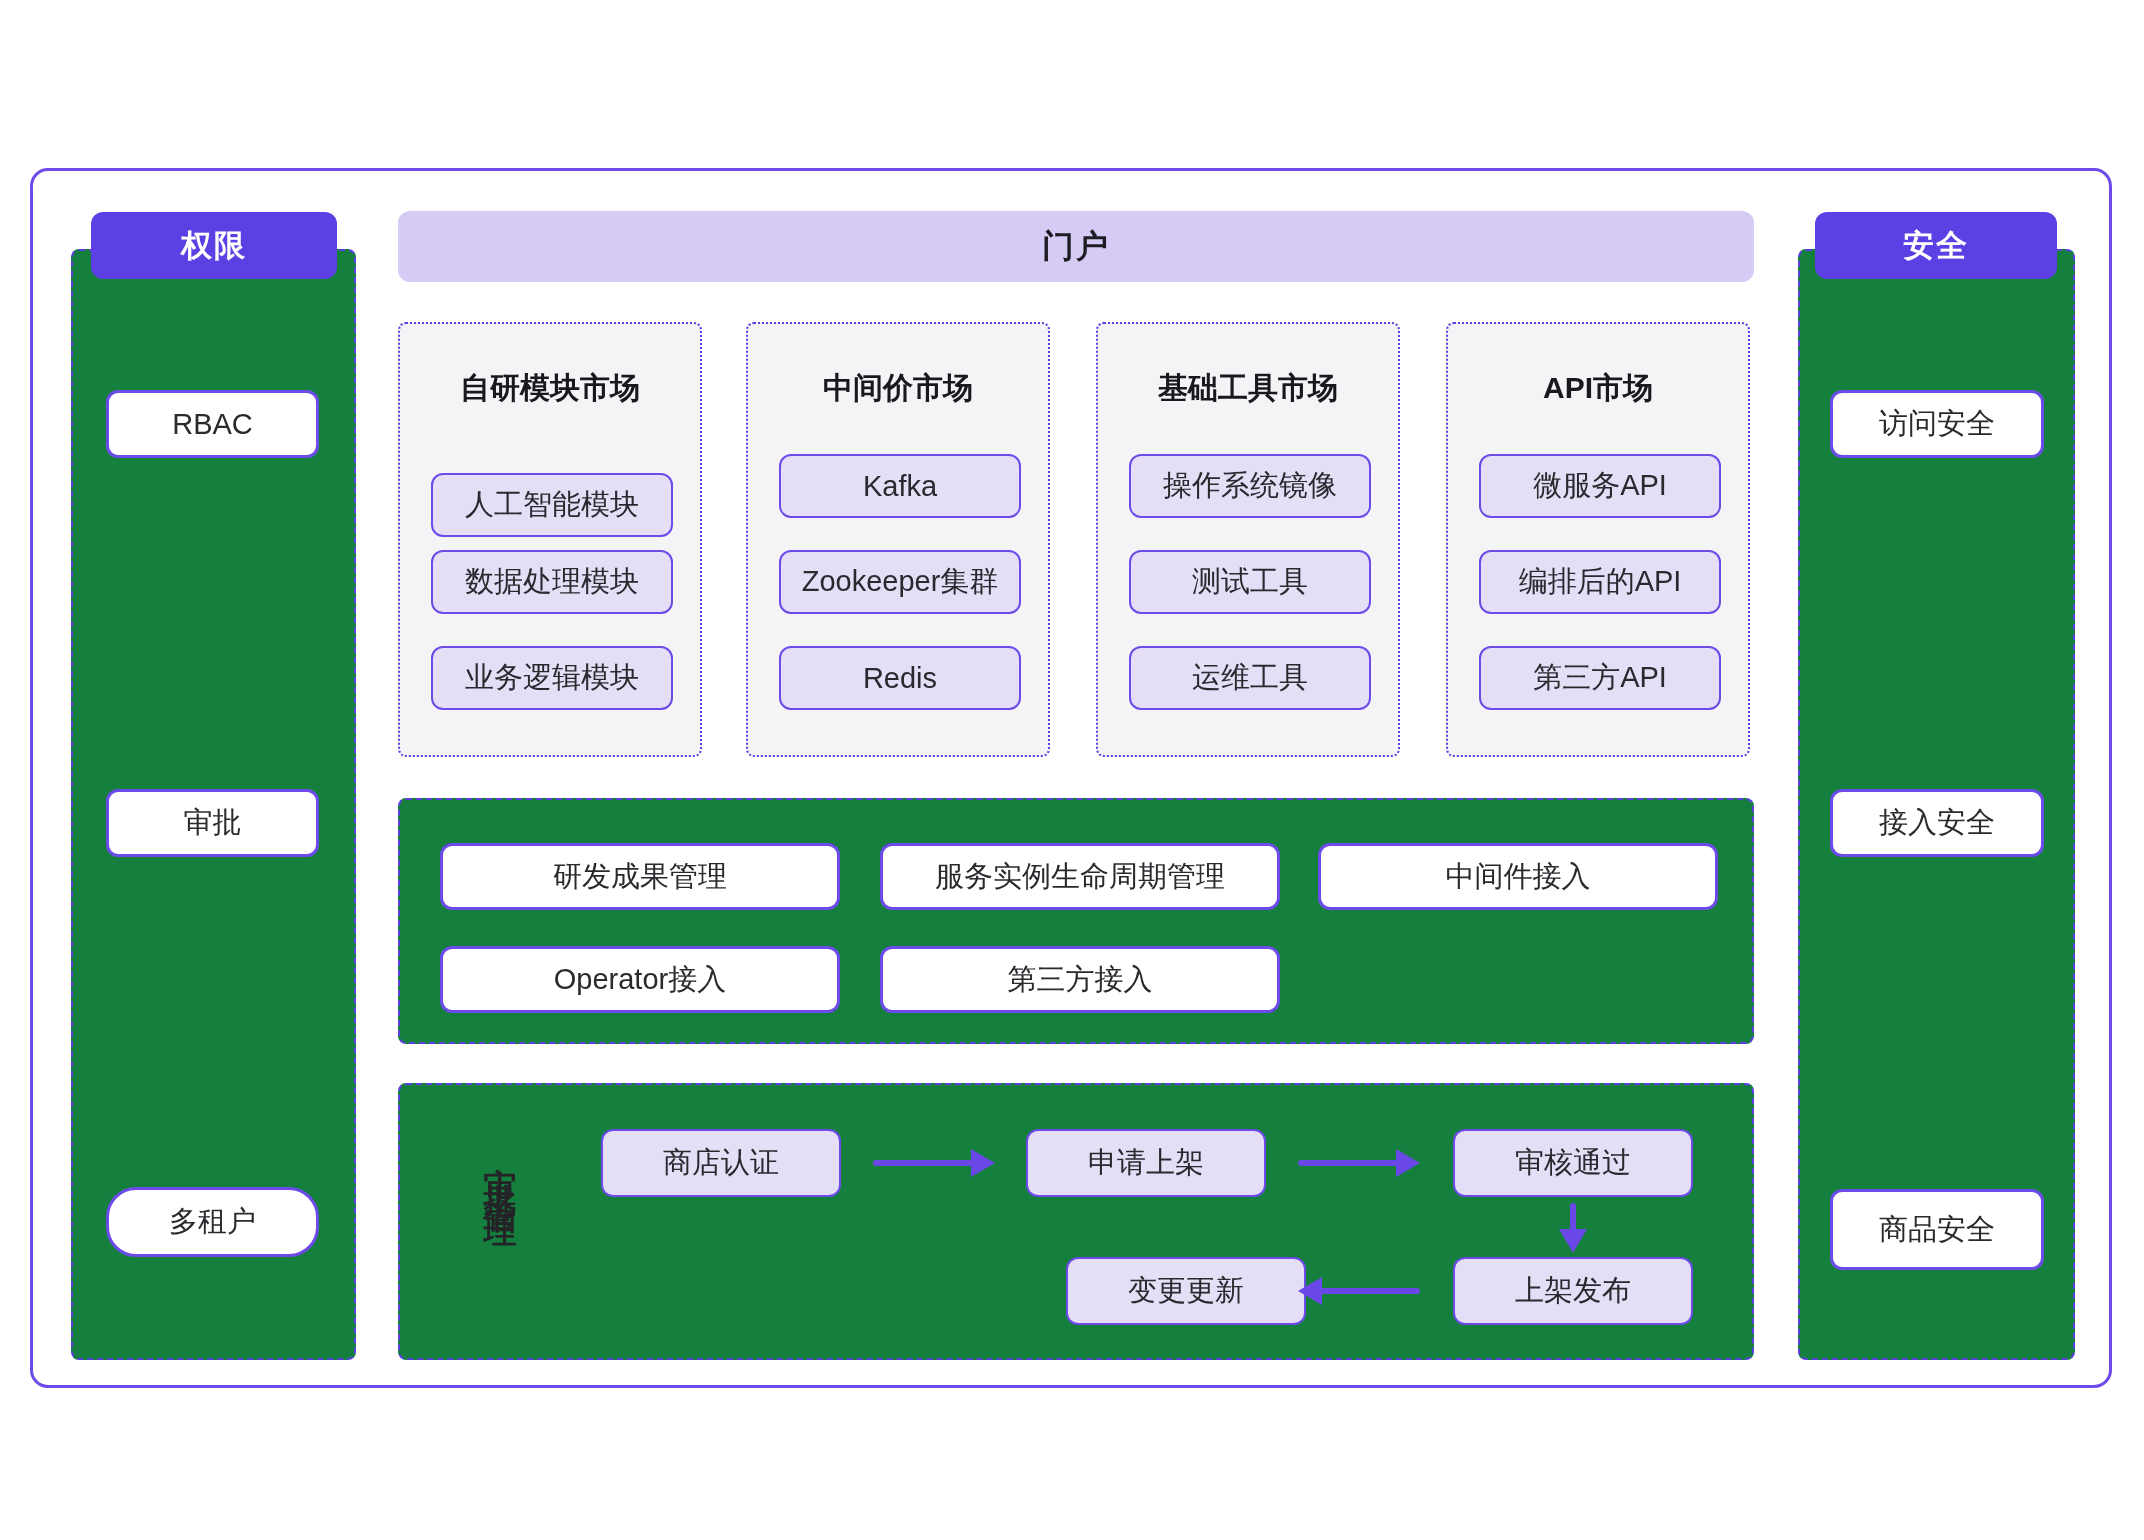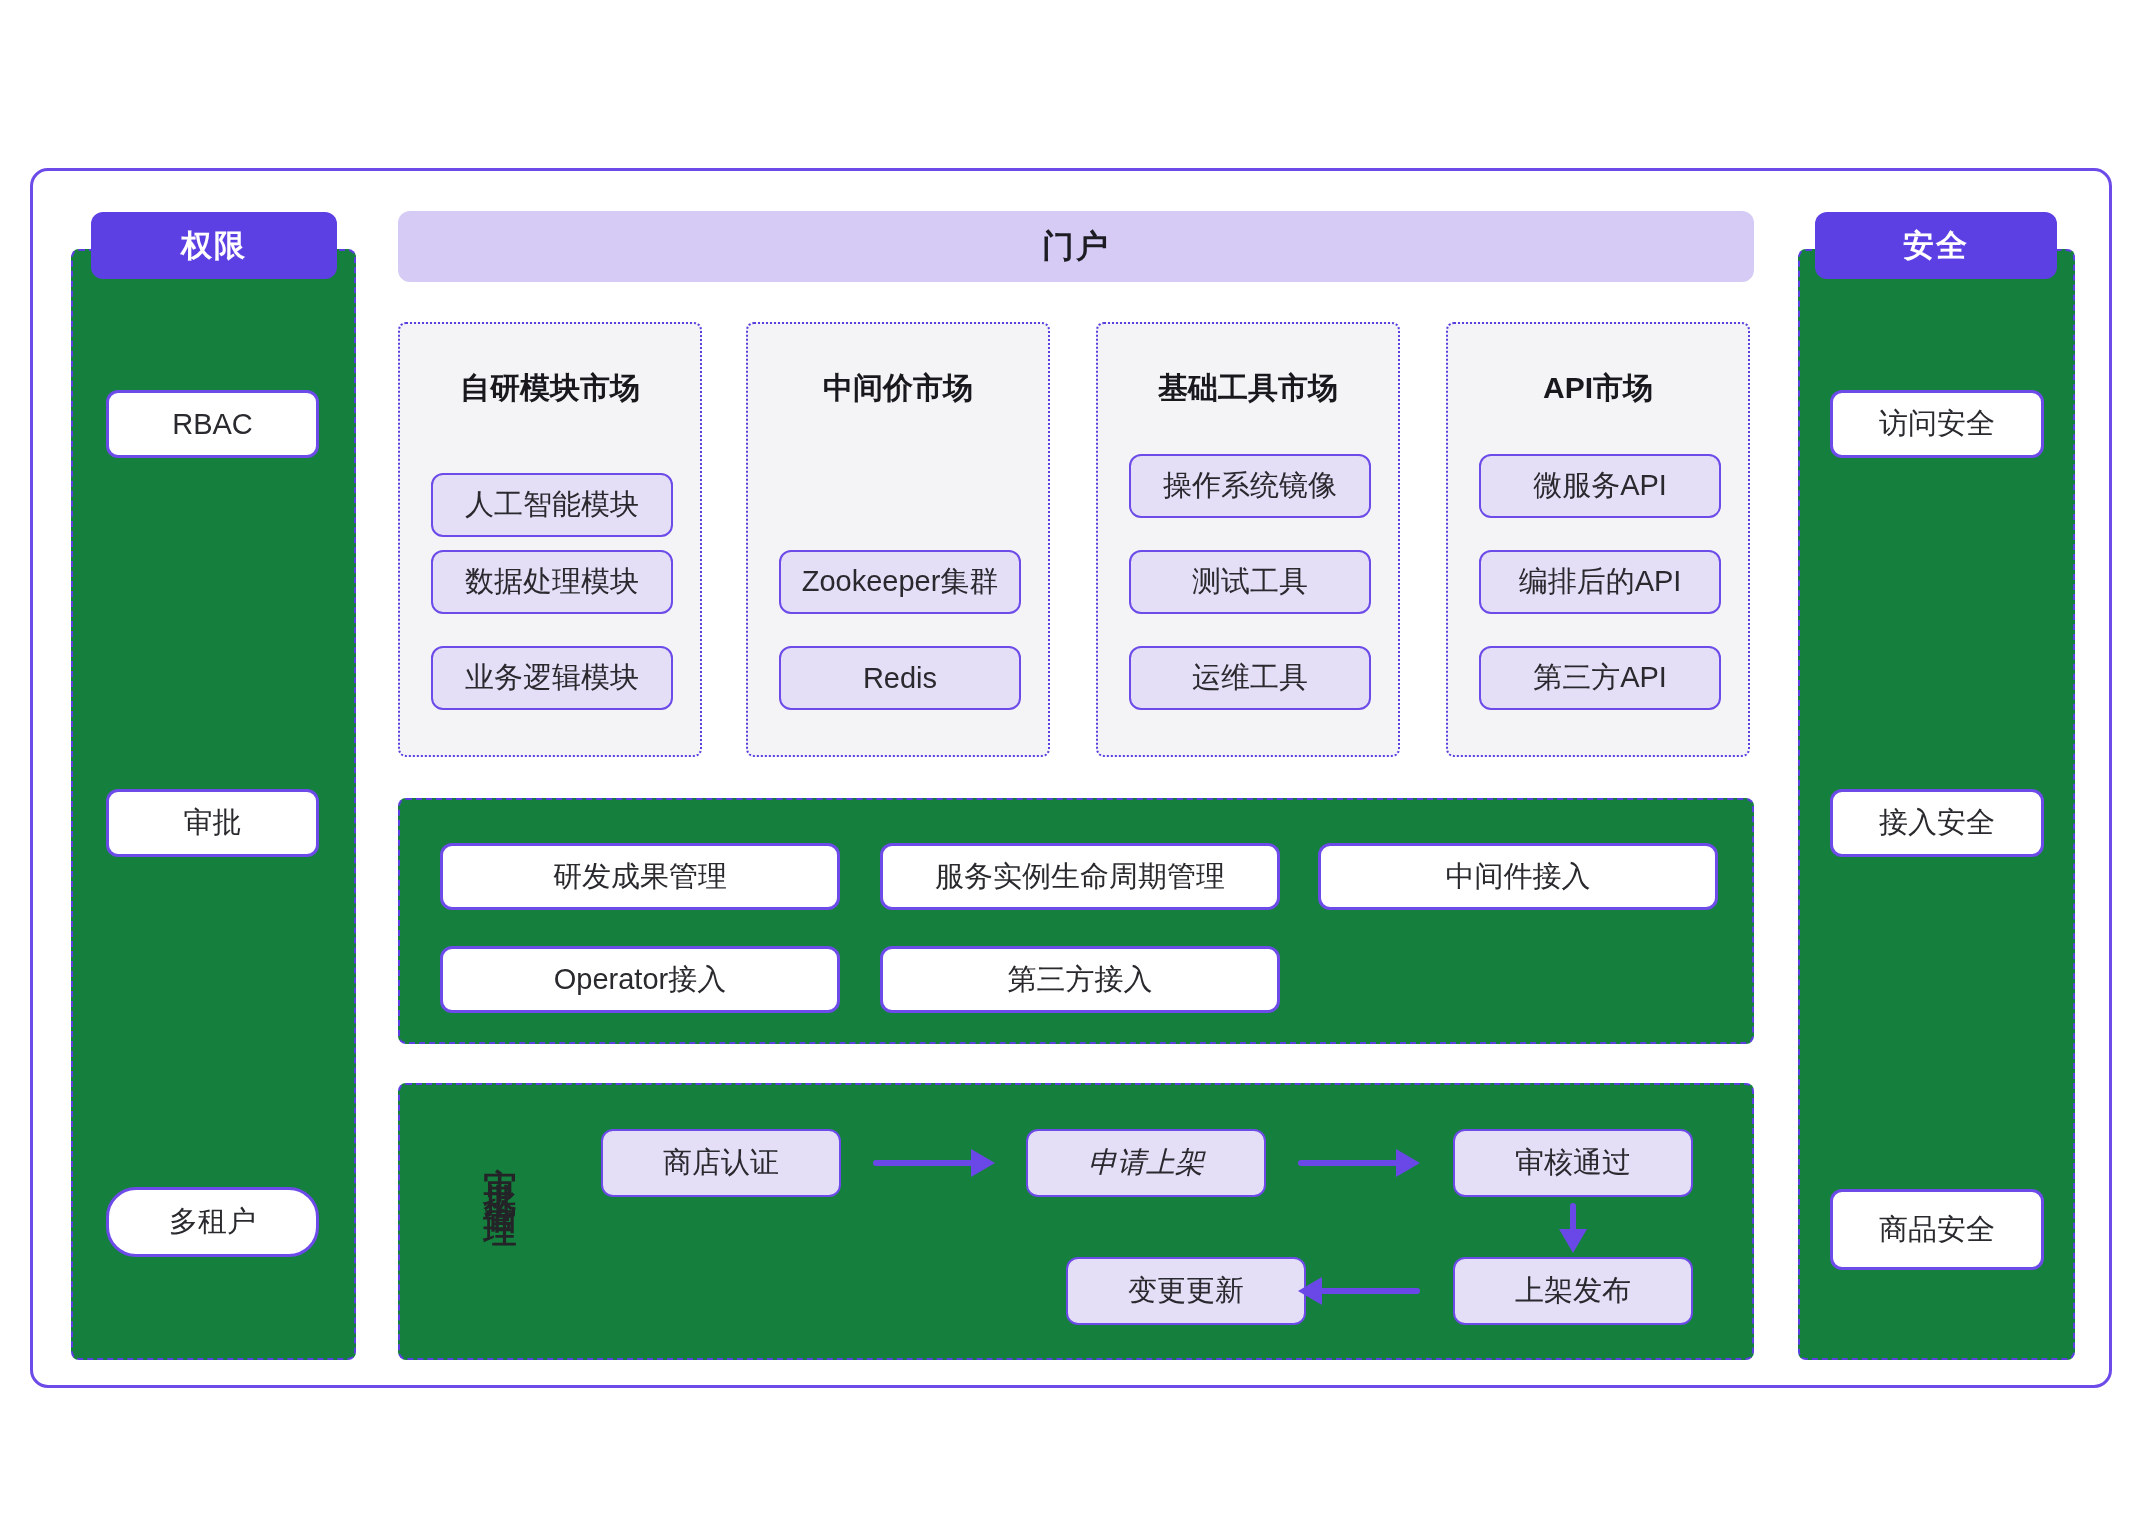--- a/index.html
+++ b/index.html
@@ -85,20 +85,23 @@
     <div class="abs chip" style="left:31px;top:226px;width:242px;height:64px;">
         <span>数据处理模块</span>
       </div>
     <div class="abs chip" style="left:31px;top:322px;width:242px;height:64px;">
         <span>业务逻辑模块</span>
       </div>
   </div>
 
   <div class="abs dotted-panel" style="left:713px;top:151px;width:304px;height:435px;">
     <div class="mk-title">中间价市场</div>
+    <div class="abs chip" style="left:31px;top:130px;width:242px;height:64px;">
+        <span>Kafka</span>
+      </div>
     <div class="abs chip" style="left:31px;top:226px;width:242px;height:64px;">
         <span>Zookeeper集群</span>
       </div>
     <div class="abs chip" style="left:31px;top:322px;width:242px;height:64px;">
         <span>Redis</span>
       </div>
   </div>
 
   <div class="abs dotted-panel" style="left:1063px;top:151px;width:304px;height:435px;">
     <div class="mk-title">基础工具市场</div>
@@ -143,21 +146,21 @@
         <span>第三方接入</span>
       </div>
   </div>
 
   <div class="abs dashed-panel" style="left:365px;top:912px;width:1356px;height:277px;">
     <div class="abs vlabel" style="left:80px;top:56px;">审批管理</div>
 
     <div class="abs chip" style="left:201px;top:44px;width:240px;height:68px;">
         <span>商店认证</span>
       </div>
-    <div class="abs chip" style="left:626px;top:44px;width:240px;height:68px;font-style:italic;">
+    <div class="abs chip" style="left:626px;top:44px;width:240px;height:68px;">
         <span>申请上架</span>
       </div>
     <div class="abs chip" style="left:1053px;top:44px;width:240px;height:68px;">
         <span>审核通过</span>
       </div>
     <div class="abs chip" style="left:1053px;top:172px;width:240px;height:68px;">
         <span>上架发布</span>
       </div>
     <div class="abs chip" style="left:626px;top:172px;width:240px;height:68px;margin-left:40px;">
         <span>变更更新</span>

